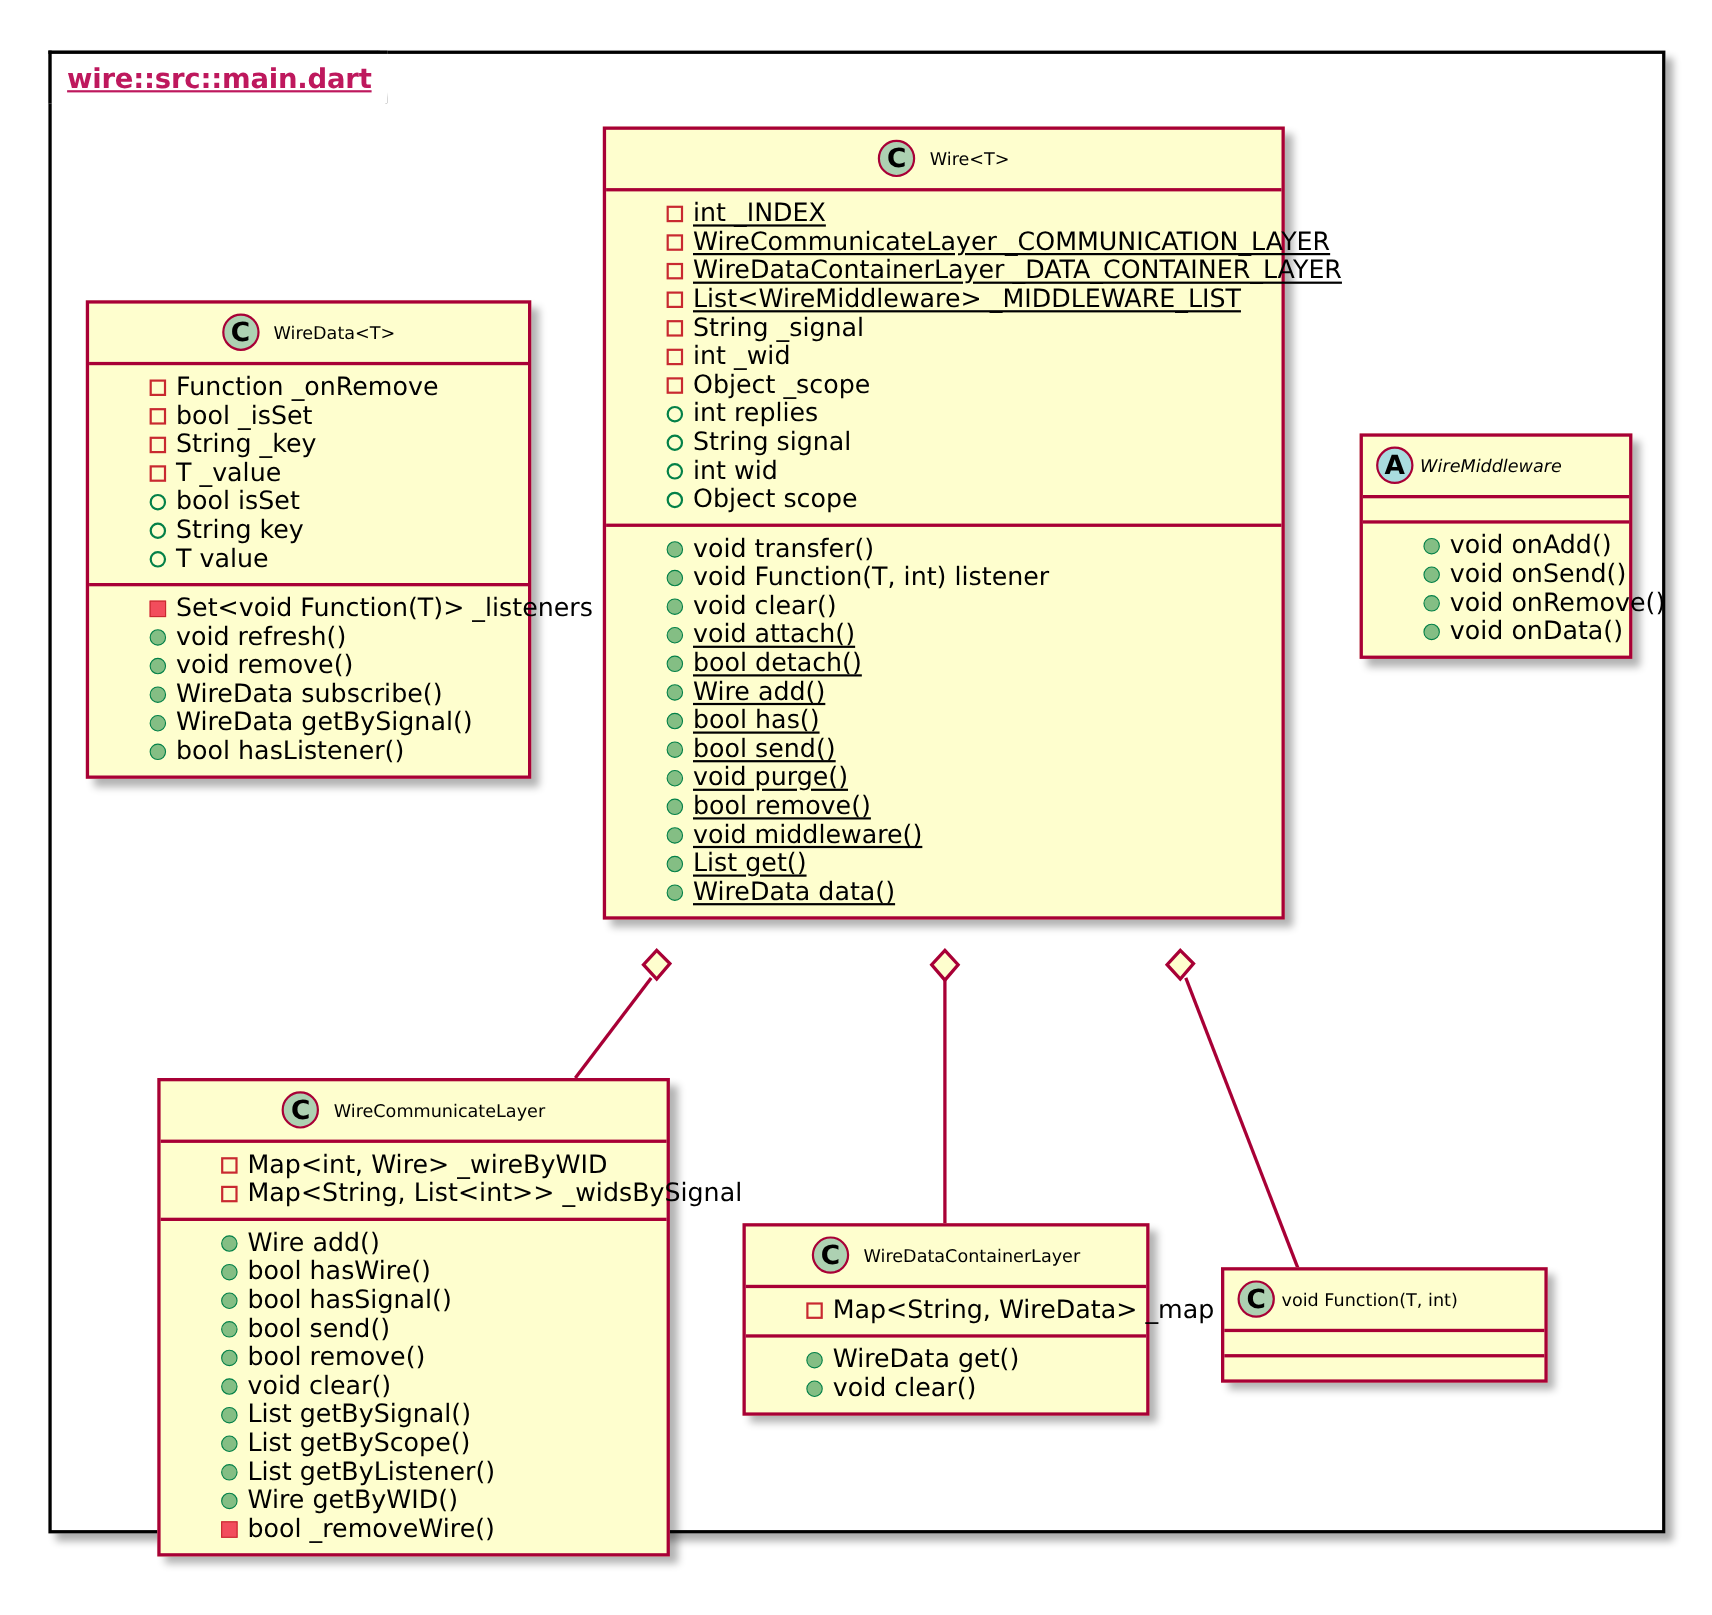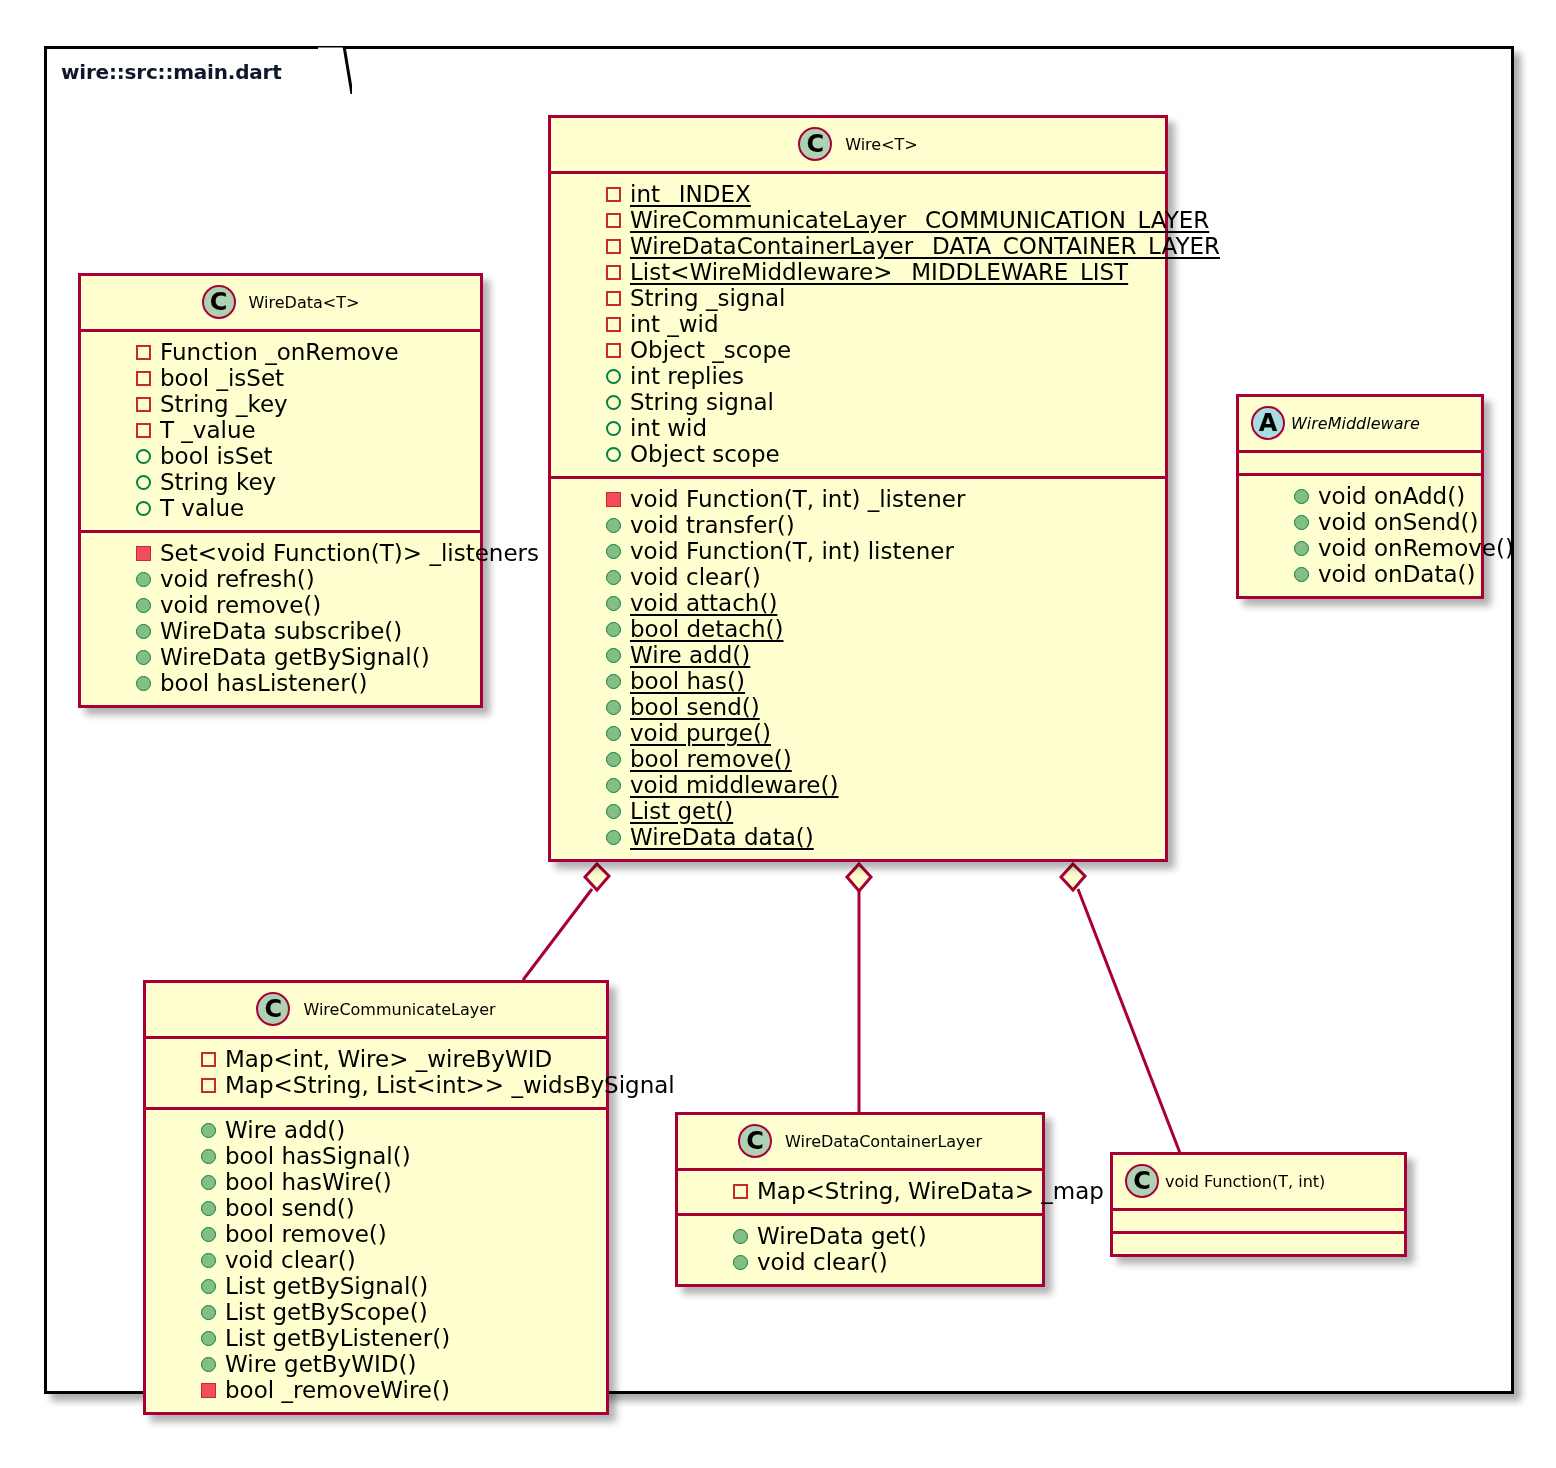--- a/index.html
+++ b/index.html
@@ -35,25 +35,26 @@
     box-sizing: border-box;
     background: #ffffff;
     border-top: 3px solid #000;
     border-left: 3px solid #000;
     display: flex;
     align-items: center;
     padding: 0 14px 0 14px;
     z-index: 4;
   }
   #package-tab-label {
-    font-size: 20px;
+    font-size: 25px;
     font-weight: bold;
-    color: #0f172a;
+    color: #be185d;
     white-space: nowrap;
     letter-spacing: -0.2px;
+    text-decoration: underline;
   }
   #package-tab-slant {
     position: absolute;
     left: 318px;
     top: 46px;
     width: 34px;
     height: 48px;
     z-index: 4;
   }
 
@@ -229,24 +230,20 @@
         <span class="vis attr-public"></span>
         <span class="member-text">int wid</span>
       </div>
       <div class="member">
         <span class="vis attr-public"></span>
         <span class="member-text">Object scope</span>
       </div>
     </div>
   <div class="uml-section">
       <div class="member">
-        <span class="vis meth-private"></span>
-        <span class="member-text">void Function(T, int) _listener</span>
-      </div>
-      <div class="member">
         <span class="vis meth-public"></span>
         <span class="member-text">void transfer()</span>
       </div>
       <div class="member">
         <span class="vis meth-public"></span>
         <span class="member-text">void Function(T, int) listener</span>
       </div>
       <div class="member">
         <span class="vis meth-public"></span>
         <span class="member-text">void clear()</span>
@@ -398,25 +395,25 @@
         <span class="member-text">Map&lt;String, List&lt;int&gt;&gt; _widsBySignal</span>
       </div>
     </div>
   <div class="uml-section">
       <div class="member">
         <span class="vis meth-public"></span>
         <span class="member-text">Wire add()</span>
       </div>
       <div class="member">
         <span class="vis meth-public"></span>
+        <span class="member-text">bool hasWire()</span>
+      </div>
+      <div class="member">
+        <span class="vis meth-public"></span>
         <span class="member-text">bool hasSignal()</span>
-      </div>
-      <div class="member">
-        <span class="vis meth-public"></span>
-        <span class="member-text">bool hasWire()</span>
       </div>
       <div class="member">
         <span class="vis meth-public"></span>
         <span class="member-text">bool send()</span>
       </div>
       <div class="member">
         <span class="vis meth-public"></span>
         <span class="member-text">bool remove()</span>
       </div>
       <div class="member">

